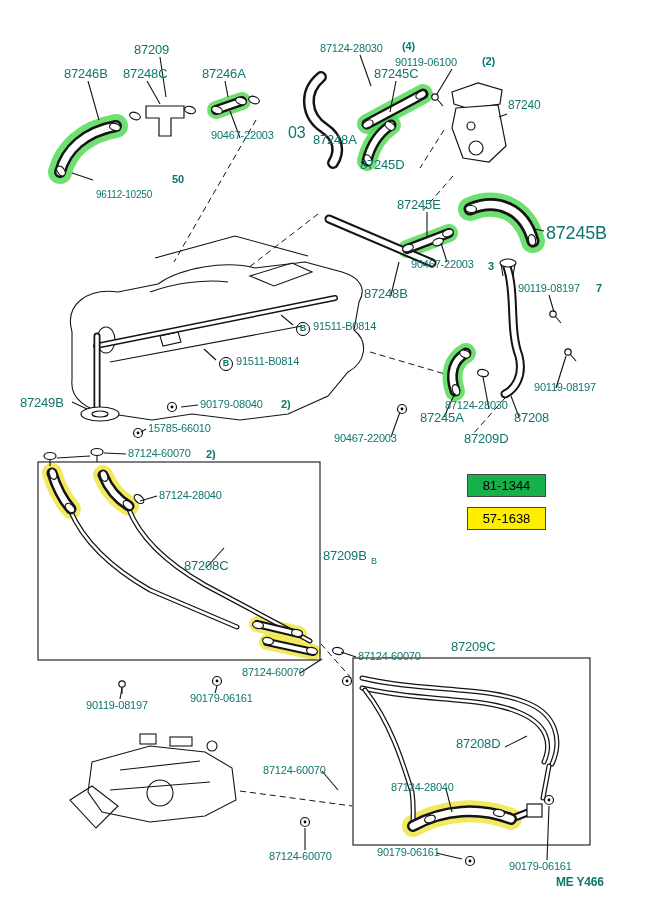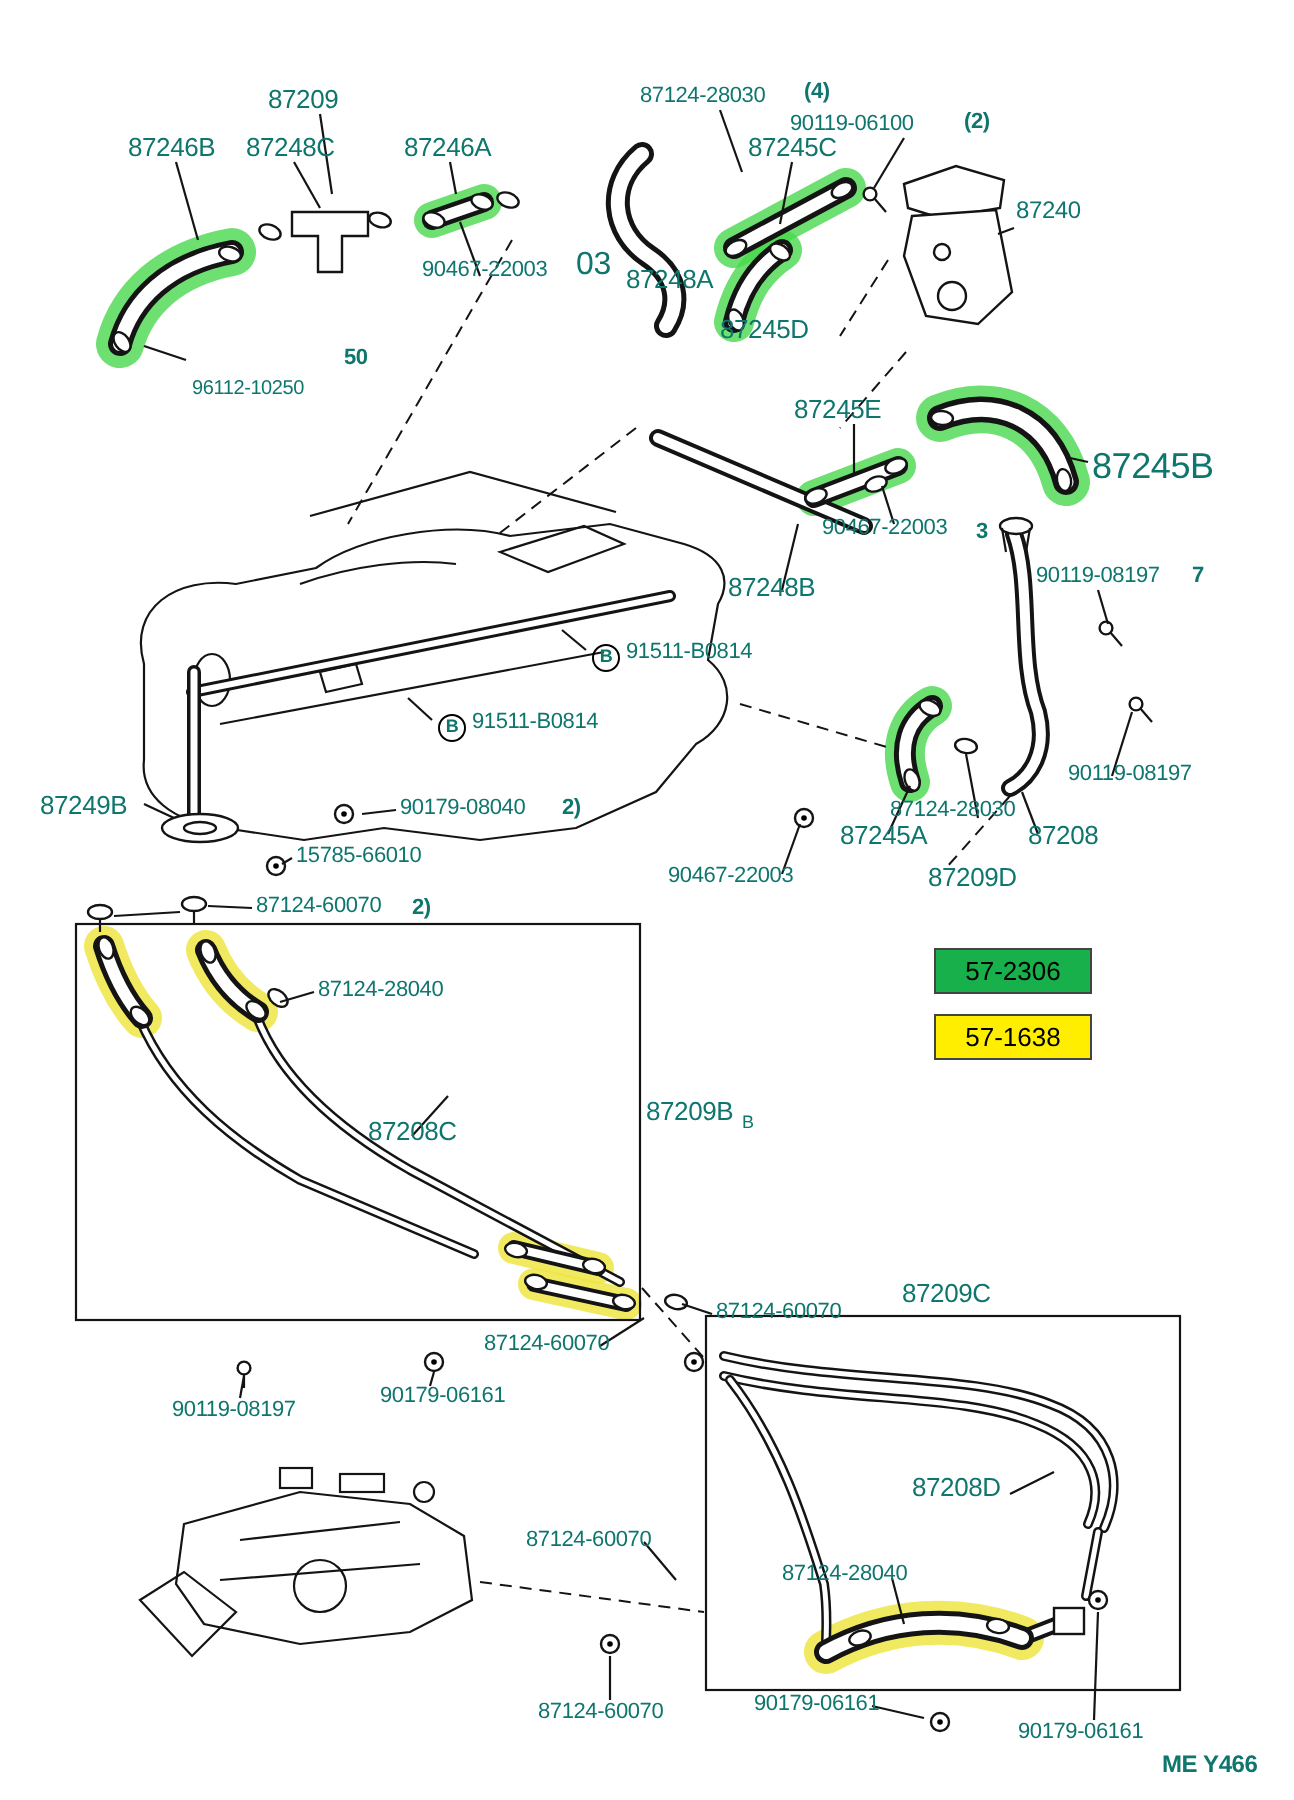--- a/index.html
+++ b/index.html
@@ -277,21 +277,21 @@
       <line class="thin" x1="215" y1="693" x2="217" y2="686"></line>
       <line class="thin" x1="505" y1="747" x2="527" y2="736"></line>
       <line class="thin" x1="322" y1="771" x2="338" y2="790"></line>
       <line class="thin" x1="446" y1="789" x2="452" y2="812"></line>
       <line class="thin" x1="305" y1="850" x2="305" y2="828"></line>
       <line class="thin" x1="436" y1="853" x2="462" y2="859"></line>
       <line class="thin" x1="547" y1="860" x2="549" y2="806"></line>
     </g>
   </svg>
 
-  <div class="legend-chip green">57-2306</div>
+  <div class="legend-chip green">81-1344</div>
   <div class="legend-chip yellow">57-1638</div>
 
   <div id="label-layer">
       <div class="lbl" style="left: 134px; top: 43px; font-size: 13px;">87209</div>
       <div class="lbl" style="left: 64px; top: 67px; font-size: 13px;">87246B</div>
       <div class="lbl" style="left: 123px; top: 67px; font-size: 13px;">87248C</div>
       <div class="lbl" style="left: 202px; top: 67px; font-size: 13px;">87246A</div>
       <div class="lbl" style="left: 320px; top: 43px; font-size: 11px;">87124-28030</div>
       <div class="lbl b" style="left: 402px; top: 41px; font-size: 11px;">(4)</div>
       <div class="lbl" style="left: 395px; top: 57px; font-size: 11px;">90119-06100</div>
@@ -335,16 +335,16 @@
       <div class="lbl" style="left: 451px; top: 640px; font-size: 13px;">87209C</div>
       <div class="lbl" style="left: 242px; top: 667px; font-size: 11px;">87124-60070</div>
       <div class="lbl" style="left: 86px; top: 700px; font-size: 11px;">90119-08197</div>
       <div class="lbl" style="left: 190px; top: 693px; font-size: 11px;">90179-06161</div>
       <div class="lbl" style="left: 456px; top: 737px; font-size: 13px;">87208D</div>
       <div class="lbl" style="left: 263px; top: 765px; font-size: 11px;">87124-60070</div>
       <div class="lbl" style="left: 391px; top: 782px; font-size: 11px;">87124-28040</div>
       <div class="lbl" style="left: 269px; top: 851px; font-size: 11px;">87124-60070</div>
       <div class="lbl" style="left: 377px; top: 847px; font-size: 11px;">90179-06161</div>
       <div class="lbl" style="left: 509px; top: 861px; font-size: 11px;">90179-06161</div>
-      <div class="lbl b" style="left: 556px; top: 876px; font-size: 12px; margin-left: 25px;">ME Y466</div>
+      <div class="lbl b" style="left: 556px; top: 876px; font-size: 12px;">ME Y466</div>
     </div>
 
 </div>
 
 </body></html>

